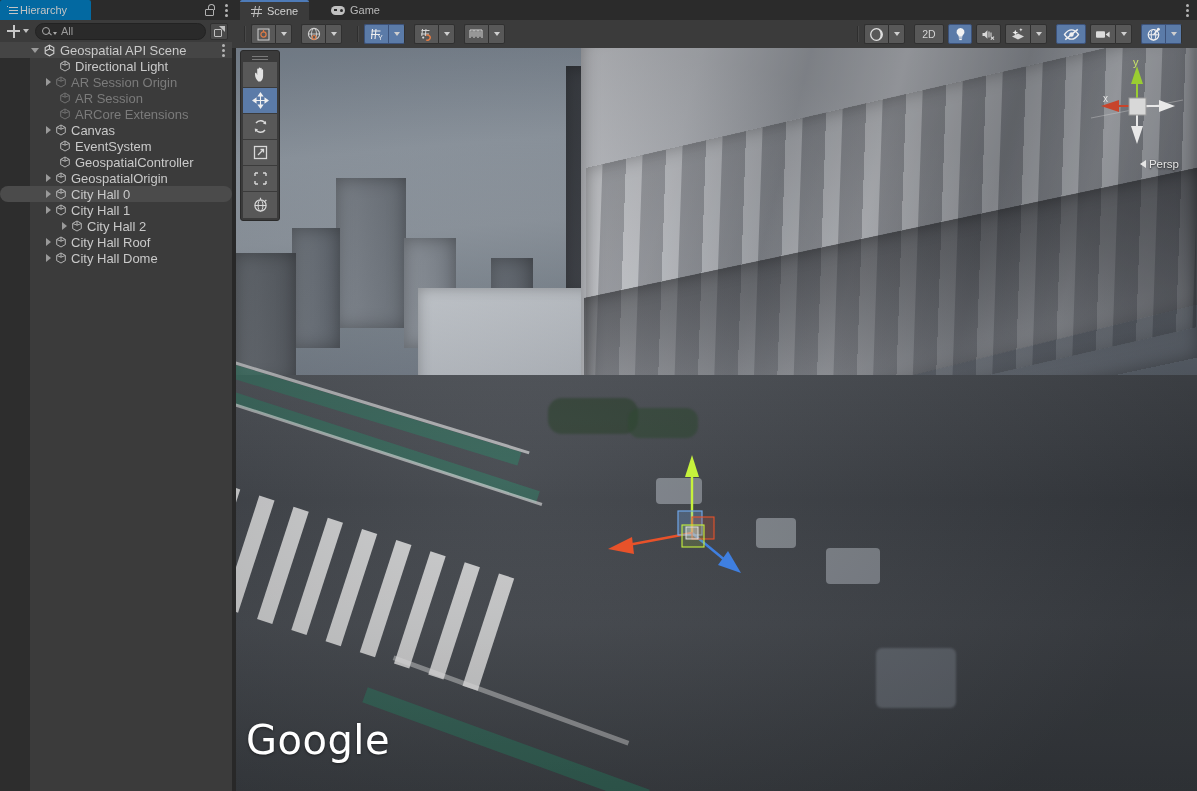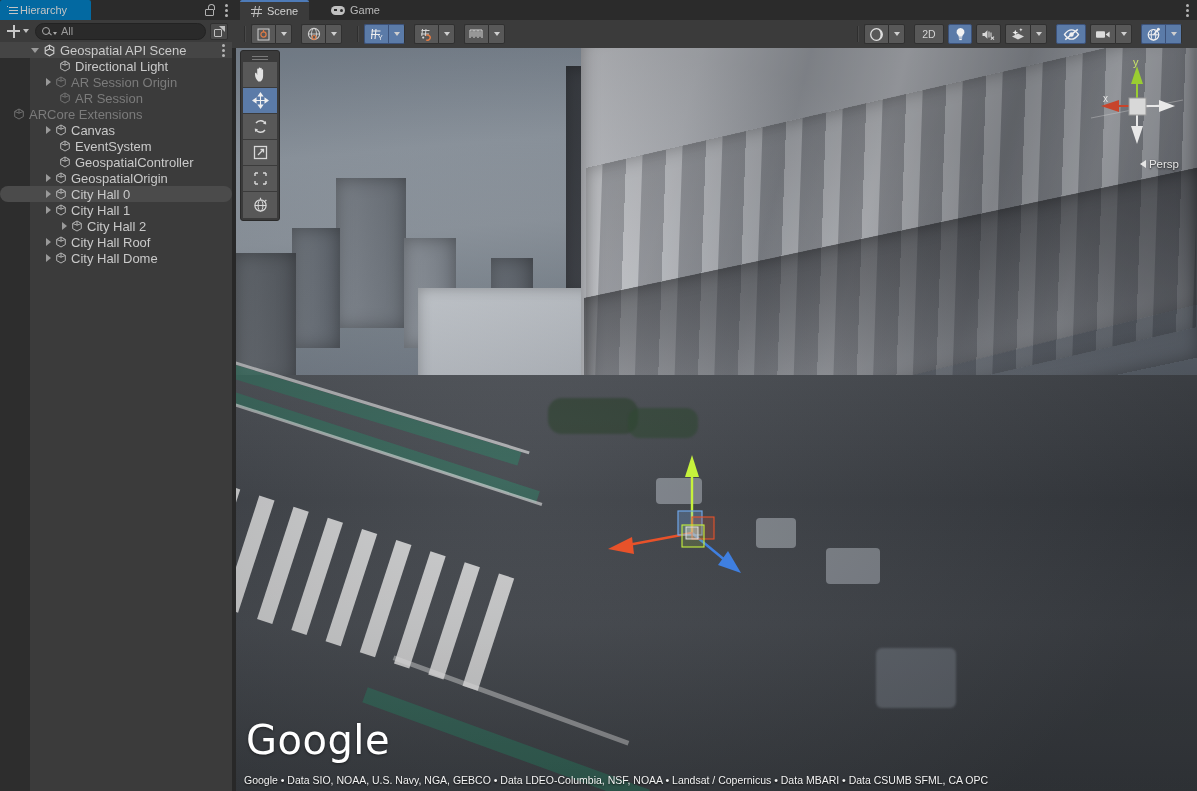--- a/index.html
+++ b/index.html
@@ -369,21 +369,21 @@
           <div class="tree-row dim" style="padding-left: 46px;">
             <span class="foldout hidden-fold"></span>
             <span class="cube-ico" style="margin-left: 4px;">
               <svg width="12" height="12" viewBox="0 0 12 12">
                 <path d="M6 1 L10.3 3.4 V8.6 L6 11 L1.7 8.6 V3.4 Z" fill="none" stroke="currentColor" stroke-width="1"></path>
                 <path d="M6 1 L6 5.2 M6 5.2 L1.8 3.5 M6 5.2 L10.2 3.5" stroke="currentColor" stroke-width="1" fill="none"></path>
               </svg>
             </span>
             <span class="row-label">AR Session</span>
           </div>
-          <div class="tree-row dim" style="">
+          <div class="tree-row dim" style="padding-left: 46px;">
             <span class="foldout hidden-fold"></span>
             <span class="cube-ico" style="margin-left: 4px;">
               <svg width="12" height="12" viewBox="0 0 12 12">
                 <path d="M6 1 L10.3 3.4 V8.6 L6 11 L1.7 8.6 V3.4 Z" fill="none" stroke="currentColor" stroke-width="1"></path>
                 <path d="M6 1 L6 5.2 M6 5.2 L1.8 3.5 M6 5.2 L10.2 3.5" stroke="currentColor" stroke-width="1" fill="none"></path>
               </svg>
             </span>
             <span class="row-label">ARCore Extensions</span>
           </div>
           <div class="tree-row" style="padding-left: 46px;">
@@ -791,16 +791,15 @@
         <path d="M155 140 L132 132 L142 118 Z" fill="#3F7FE0"></path>
 
         <rect x="92" y="78" width="24" height="24" fill="rgba(120,170,235,.28)" stroke="#6FA6E8" stroke-width="1.2"></rect>
         <rect x="106" y="84" width="22" height="22" fill="rgba(232,82,42,.18)" stroke="#E8522A" stroke-width="1.1"></rect>
         <rect x="96" y="92" width="22" height="22" fill="rgba(198,242,60,.14)" stroke="#C6F23C" stroke-width="1.1"></rect>
 
         <rect x="100" y="94" width="12" height="12" fill="rgba(220,220,220,.35)" stroke="#DEDEDE" stroke-width="1"></rect>
       </svg>
 
       <div class="g-logo">Google</div>
-      <div class="g-attrib">Google • Data SIO, NOAA, U.S. Navy, NGA, GEBCO • Data LDEO-Columbia, NSF, NOAA • Landsat / Copernicus • Data MBARI • Data CSUMB SFML, CA OPC</div>
     </div>
   </div>
 </div>
 
 </body></html>

